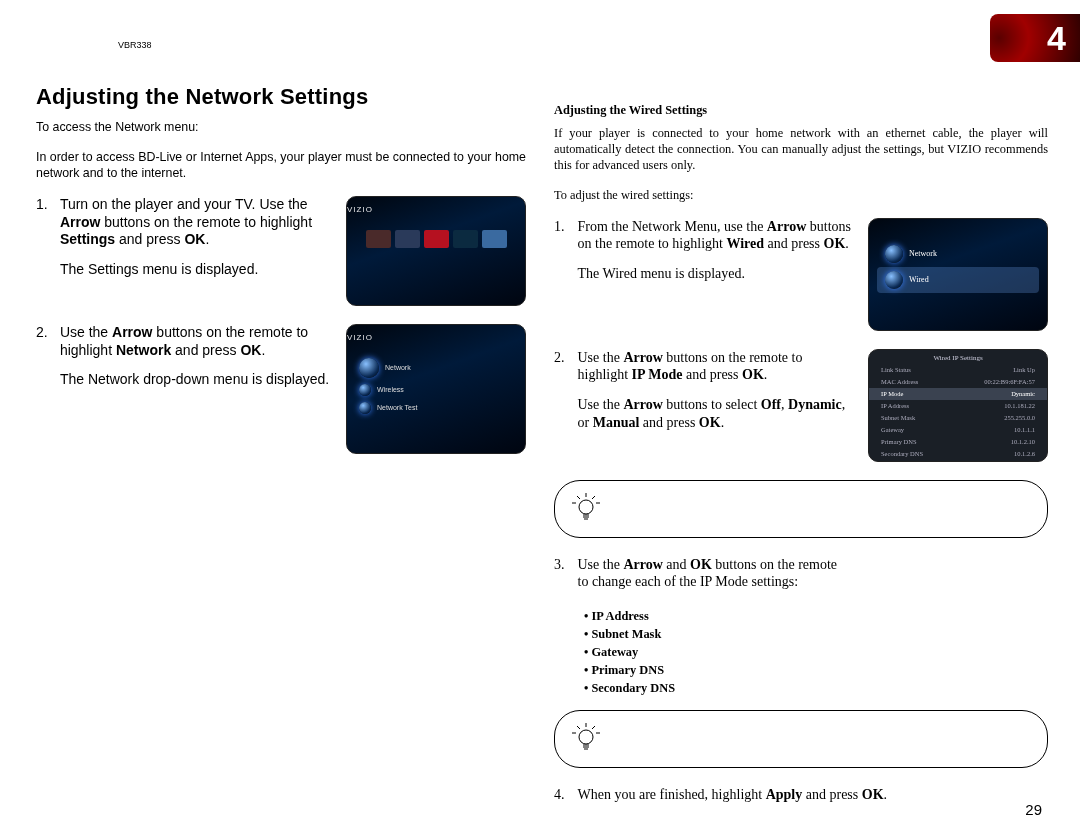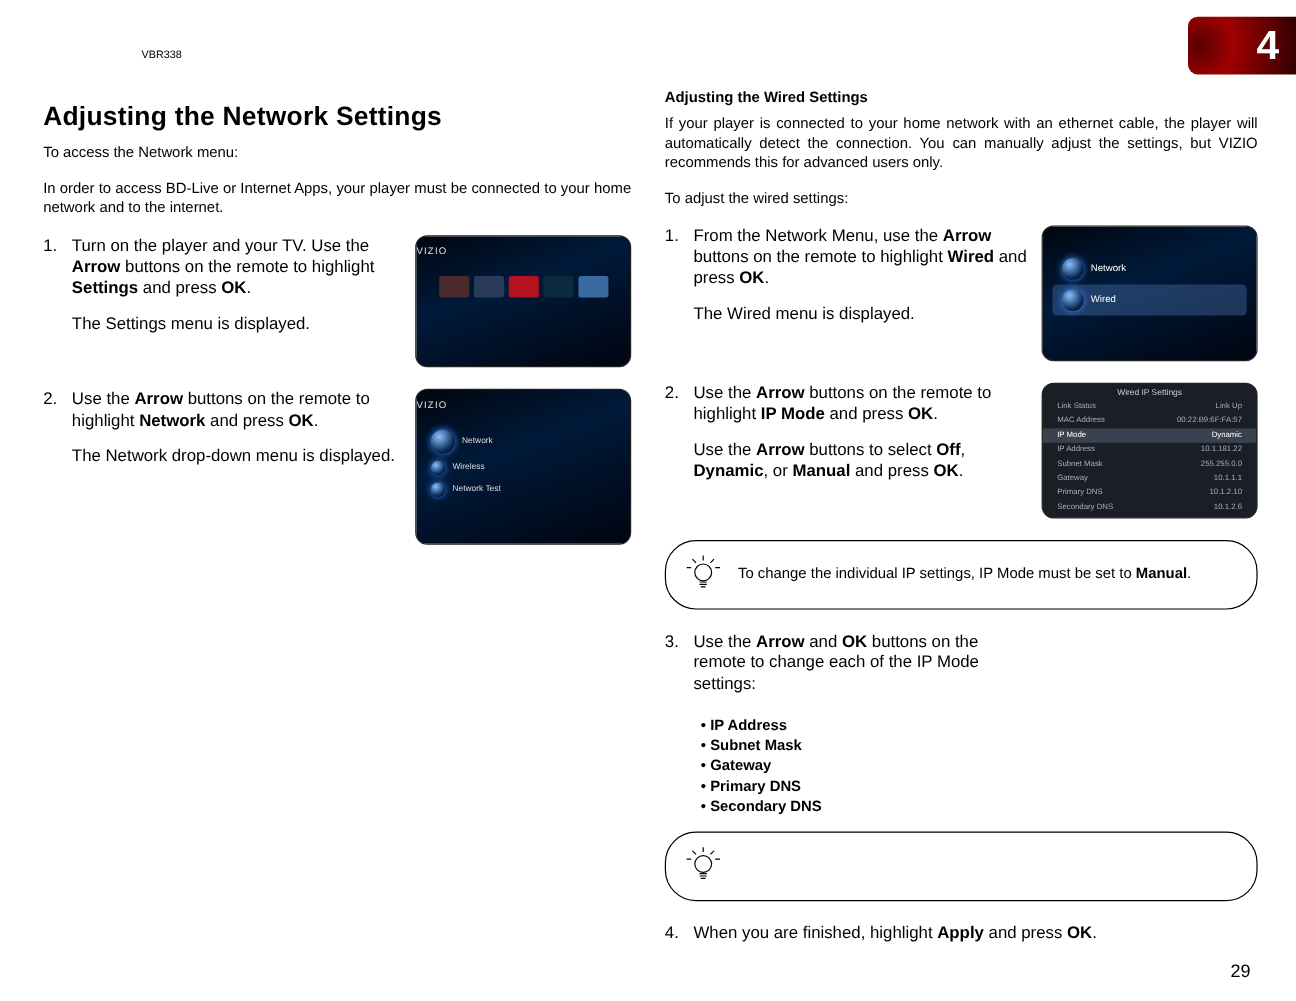--- a/index.html
+++ b/index.html
@@ -46,23 +46,24 @@
     letter-spacing: 0.2px;
   }
   .col-left {
     position: absolute;
     top: 120px;
     left: 36px;
     width: 490px;
   }
   .col-right {
     position: absolute;
-    top: 74px;
+    top: 103px;
     left: 554px;
     width: 494px;
+    font-family: Liberation Serif, serif;
   }
   .para {
     font-size: 12.4px;
     line-height: 1.28;
     margin-bottom: 14px;
     text-align: justify;
   }
   .sub-heading {
     font-size: 12.4px;
     font-weight: bold;
@@ -334,23 +335,20 @@
   <div class="tip-box">
     <div class="bulb">
       <svg width="28" height="30" viewBox="0 0 28 30">
           <g stroke="#000" fill="none" stroke-width="1">
             <circle cx="14" cy="16" r="7"></circle>
             <path d="M11 24h6M11 26h6M12 28h4"></path>
             <path d="M14 2v4M4 12H0M28 12h-4M5 5l3 3M23 5l-3 3"></path>
           </g>
         </svg>
     </div>
-    <div class="tip-text">
-      <span>To change the individual IP settings, IP Mode must be set to </span><strong>Manual</strong><span>.</span>
-    </div>
   </div>
 
   <div class="step-row">
     <div class="step-text">
       <span class="step-num">3.</span>
       <span class="step-body" style="width:260px">
         <span>Use the </span><strong>Arrow</strong><span> and </span><strong>OK</strong><span> buttons on the remote to change each of the IP Mode settings:</span>
       </span>
     </div>
   </div>

